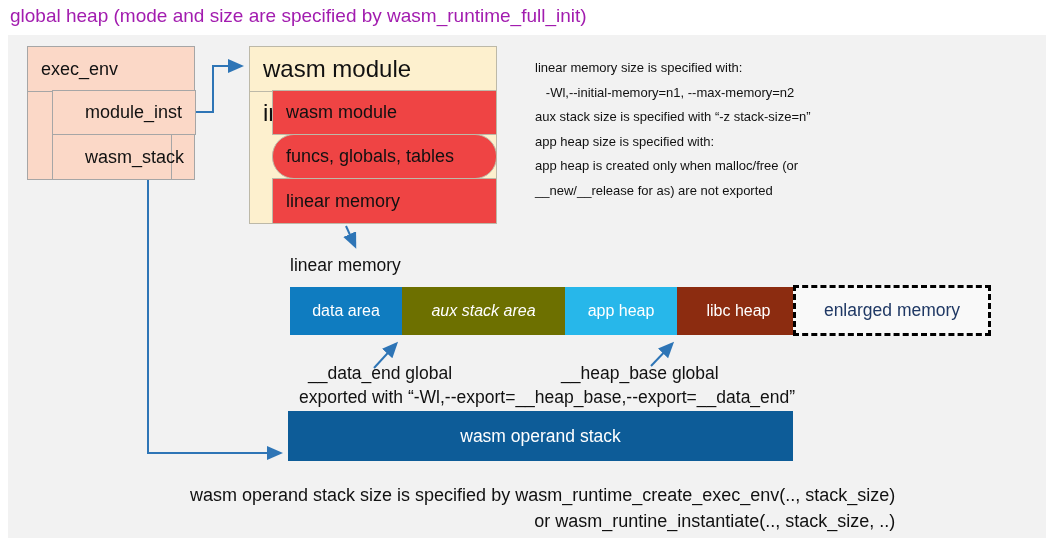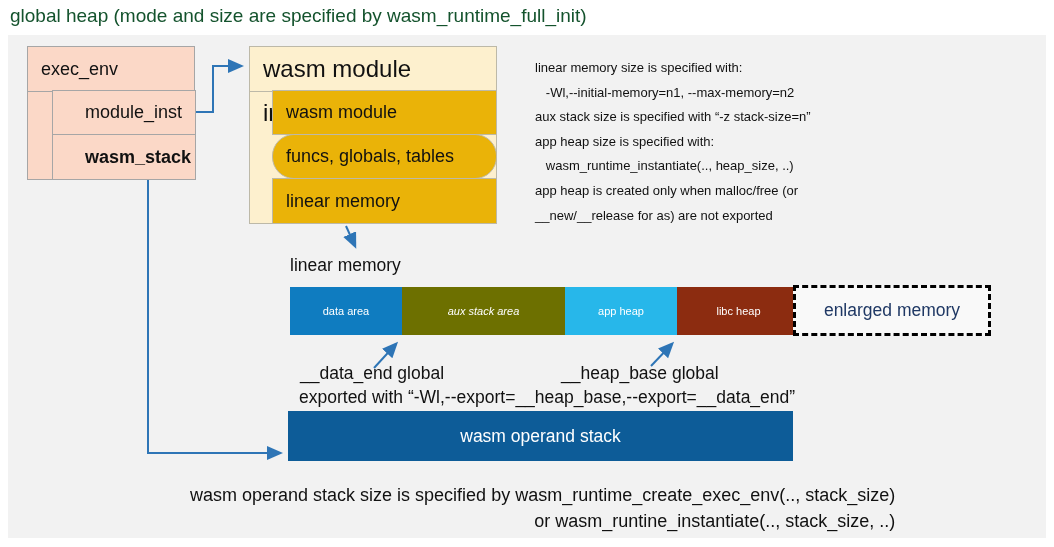--- a/index.html
+++ b/index.html
@@ -6,65 +6,65 @@
   html, body { background: #ffffff; }
   body { font-family: "Liberation Sans", sans-serif; color: #111; }
   .canvas {
     position: relative;
     width: 1054px; height: 547px;
     background: #ffffff;
     overflow: hidden;
   }
   .title {
     position: absolute; left: 10px; top: 3px;
-    font-size: 19px; line-height: 26px; color: #14532d;
+    font-size: 19px; line-height: 26px; color: #a21caf;
     white-space: pre;
   }
   .panel {
     position: absolute; left: 8px; top: 35px;
     width: 1038px; height: 503px;
     background: #f2f2f2;
   }
   .connectors {
     position: absolute; left: 0; top: 0;
     width: 1038px; height: 503px;
     pointer-events: none;
   }
   
   .box { position: absolute; border: 1px solid #a6a6a6; }
   .exec-outer { left: 19px; top: 11px; width: 168px; height: 134px; background: #fbd8c7; }
   .exec-title { position: absolute; left: 0; top: 0; width: 100%; height: 45px;
     border-bottom: 1px solid #a6a6a6; font-size: 18px; line-height: 44px; padding-left: 13px; }
   .sub { position: absolute; font-size: 18px; border: 1px solid #a6a6a6; padding-left: 13px; }
   .sub.pink { background: #fbd8c7; padding-left: 32px; }
-  .sub.tan { background: #eab308; }
+  .sub.tan { background: #ef4444; }
   .mi-1 { left: 44px; top: 55px; width: 144px; height: 45px; line-height: 43px; }
-  .mi-2 { left: 44px; top: 99px; width: 144px; height: 46px; line-height: 44px; font-weight: bold; }
+  .mi-2 { left: 44px; top: 99px; width: 120px; height: 46px; line-height: 44px; }
   .mod-outer { left: 241px; top: 11px; width: 248px; height: 178px; background: #fdf0ce; border-color: #bdb9a8; }
   .mod-title { position: absolute; left: 0; top: 0; width: 100%; height: 45px;
     border-bottom: 1px solid #bdb9a8; font-size: 24px; line-height: 44px; padding-left: 13px; }
   .mr-1 { left: 264px; top: 55px; width: 225px; height: 45px; line-height: 43px; border-color: #bdb9a8; }
   .mr-2 { left: 264px; top: 99px; width: 225px; height: 45px; line-height: 43px; border-color: #bdb9a8; border-radius: 22px; }
   .mr-3 { left: 264px; top: 143px; width: 225px; height: 46px; line-height: 44px; border-color: #bdb9a8; }
   
   .notes-right { position: absolute; left: 527px; top: 21px; font-size: 13px; }
   .notes-right div { white-space: pre-wrap; line-height: 24.6px; }
   
   .lm-label { position: absolute; left: 282px; top: 220px; font-size: 17.5px; }
   .bar { position: absolute; left: 282px; top: 252px; height: 48px; display: flex; }
-  .seg { height: 48px; color: #ffffff; font-size: 11px; display: flex;
+  .seg { height: 48px; color: #ffffff; font-size: 16px; display: flex;
     align-items: center; justify-content: center; }
   .seg-enlarged {
     position: absolute; left: 785px; top: 250px; width: 198px; height: 51px;
     border: 3px dashed #000000; background: #f9f9f9;
     color: #1f3864; font-size: 17.5px;
     display: flex; align-items: center; justify-content: center;
   }
   .ann { position: absolute; font-size: 17.5px; }
-  .ann-data-end { left: 292px; top: 328px; }
+  .ann-data-end { left: 300px; top: 328px; }
   .ann-heap-base { left: 553px; top: 328px; }
   .ann-exported { left: 291px; top: 352px; }
   
   .op-stack { position: absolute; left: 280px; top: 376px; width: 505px; height: 50px;
     background: #0d5c98; color: #ffffff; font-size: 17.5px;
     display: flex; align-items: center; justify-content: center; }
   .notes-bottom { position: absolute; left: 182px; top: 448px; font-size: 18px; text-align: right; }
   .notes-bottom div { line-height: 25.5px; white-space: pre; }
 </style>
 </head>
@@ -100,21 +100,20 @@
     </div>
     <div class="sub tan mr-1">wasm module</div>
     <div class="sub tan mr-2">funcs, globals, tables</div>
     <div class="sub tan mr-3">linear memory</div>
 
     <div class="notes-right">
       <div>linear memory size is specified with:</div>
       <div>   -Wl,--initial-memory=n1, --max-memory=n2</div>
       <div>aux stack size is specified with “-z stack-size=n”</div>
       <div>app heap size is specified with:</div>
-      <div>   wasm_runtime_instantiate(.., heap_size, ..)</div>
       <div>app heap is created only when malloc/free (or</div>
       <div>__new/__release for as) are not exported</div>
     </div>
 
     <div class="lm-label">linear memory</div>
     <div class="bar">
       <div class="seg" style="width: 112px; background-color: rgb(15, 124, 192);">data area</div>
       <div class="seg" style="width: 163px; background-color: rgb(109, 112, 0); font-style: italic;">aux stack area</div>
       <div class="seg" style="width: 112px; background-color: rgb(39, 183, 234);">app heap</div>
       <div class="seg" style="width: 123px; background-color: rgb(140, 44, 16);">libc heap</div>

